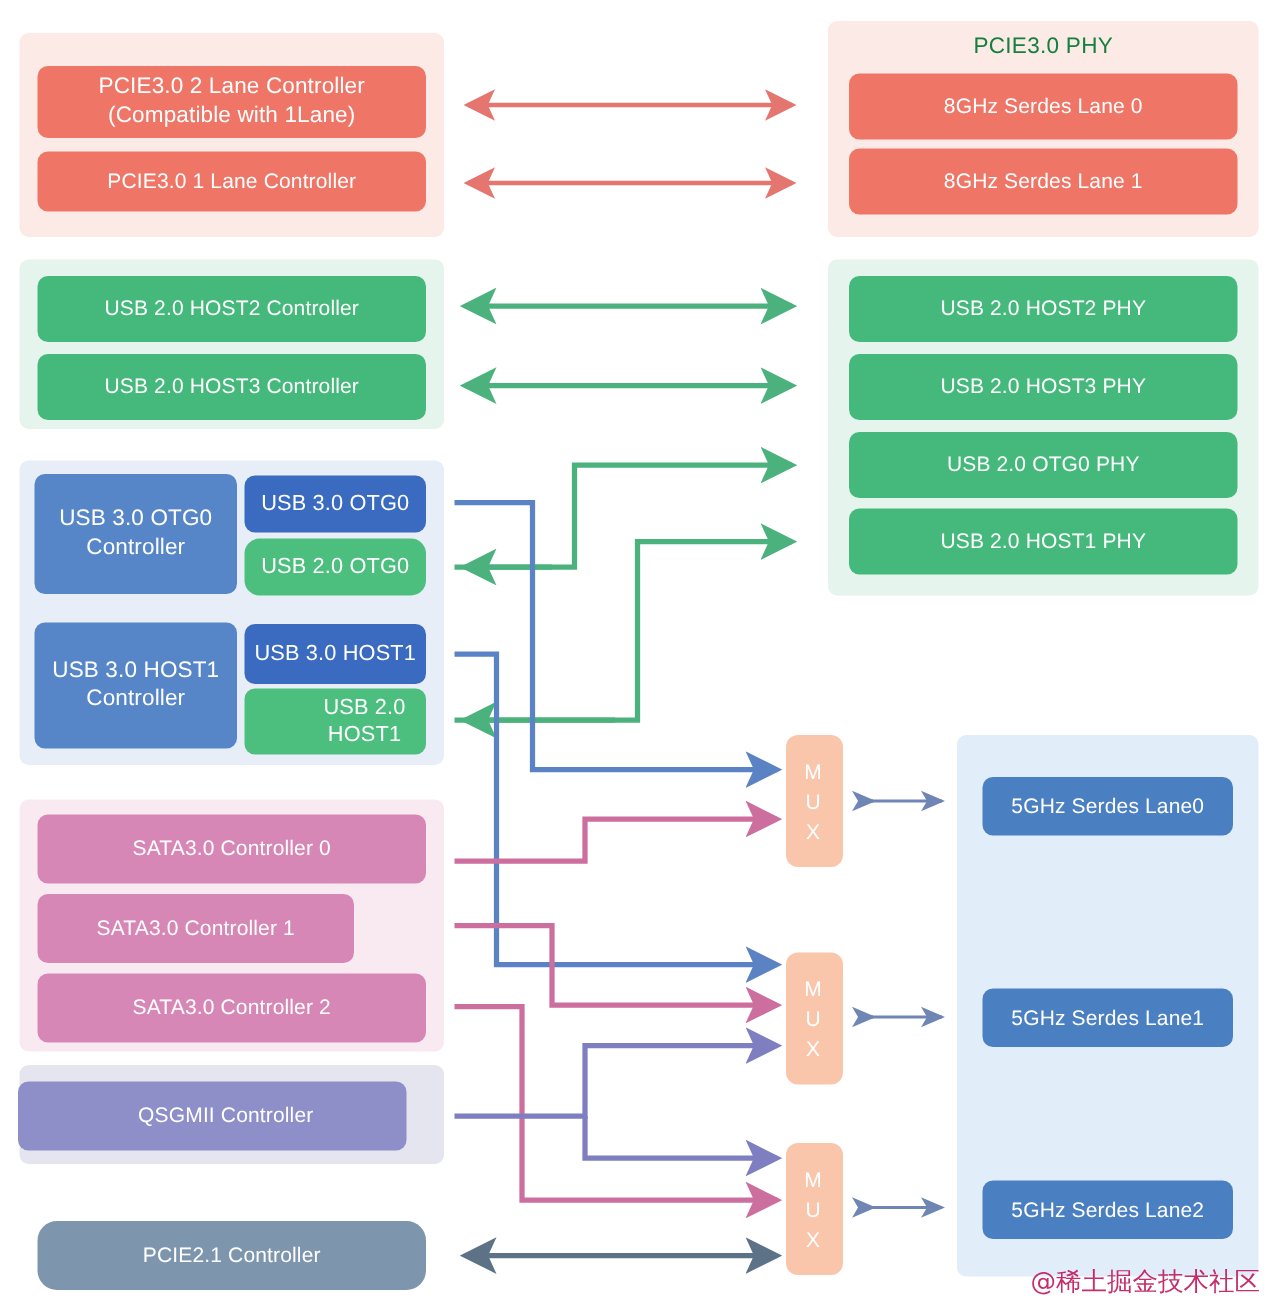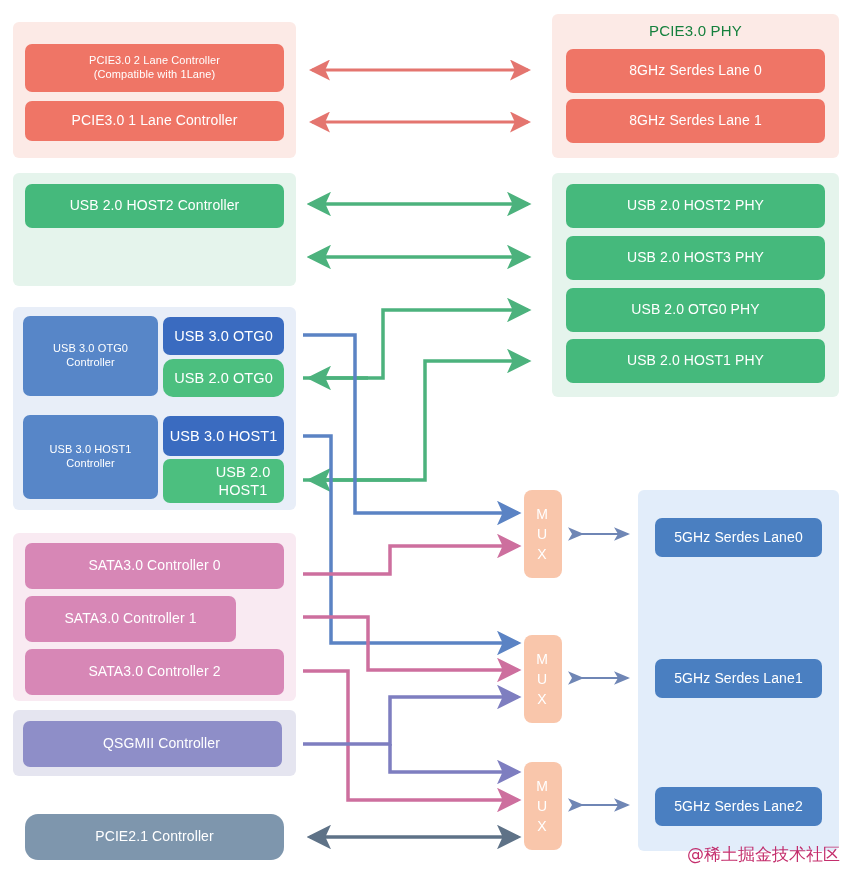--- a/index.html
+++ b/index.html
@@ -51,21 +51,21 @@
     align-items: center;
     justify-content: center;
     color: #ffffff;
     font-size: 14px;
     line-height: 1.25;
     text-align: center;
     padding: 2px 6px;
     letter-spacing: .1px;
   }
   .blk.small  { font-size: 14.5px; }
-  .blk.two    { font-size: 11px; }
+  .blk.two    { font-size: 15px; }
 
   .c-red      { background: #ef7566; }
   .c-green    { background: #45b97c; }
   .c-green2   { background: #4cbf7f; }
   .c-blue     { background: #5786c8; }
   .c-blue-dk  { background: #3a6bc0; }
   .c-pink     { background: #d787b6; }
   .c-purple   { background: #8e8ec8; }
   .c-slate    { background: #7e96ad; border-radius: 13px; }
   .c-serdes   { background: #4a7fc1; }
@@ -132,20 +132,23 @@
   </div>
   <div class="blk c-red" style="left:566px; top:99px; width:259px; height:44px;">
     <span>8GHz Serdes Lane 1</span>
   </div>
 
   <div class="panel panel-usb2" style="left:13px; top:173px; width:283px; height:113px;"></div>
 
   <div class="blk c-green" style="left:25px; top:184px; width:259px; height:44px;">
     <span>USB 2.0 HOST2 Controller</span>
   </div>
+  <div class="blk c-green" style="left:25px; top:236px; width:259px; height:44px;">
+    <span>USB 2.0 HOST3 Controller</span>
+  </div>
 
   <div class="panel panel-usb2" style="left:552px; top:173px; width:287px; height:224px;"></div>
 
   <div class="blk c-green" style="left:566px; top:184px; width:259px; height:44px;">
     <span>USB 2.0  HOST2  PHY</span>
   </div>
   <div class="blk c-green" style="left:566px; top:236px; width:259px; height:44px;">
     <span>USB 2.0  HOST3  PHY</span>
   </div>
   <div class="blk c-green" style="left:566px; top:288px; width:259px; height:44px;">
@@ -186,21 +189,21 @@
   </div>
   <div class="blk c-pink" style="left:25px; top:596px; width:211px; height:46px;">
     <span>SATA3.0 Controller 1</span>
   </div>
   <div class="blk c-pink" style="left:25px; top:649px; width:259px; height:46px;">
     <span>SATA3.0 Controller 2</span>
   </div>
 
   <div class="panel panel-qsgmii" style="left:13px; top:710px; width:283px; height:66px;"></div>
 
-  <div class="blk c-purple" style="left:23px; top:721px; width:259px; height:46px;padding-left:24px;">
+  <div class="blk c-purple" style="left:12px; top:721px; width:259px; height:46px;padding-left:24px;">
     <span>QSGMII Controller</span>
   </div>
 
   <div class="blk c-slate" style="left:25px; top:814px; width:259px; height:46px;">
     <span>PCIE2.1 Controller</span>
   </div>
 
   <div class="mux" style="left:524px; top:490px; height:88px;">
     <span>M</span>
     <span>U</span>

